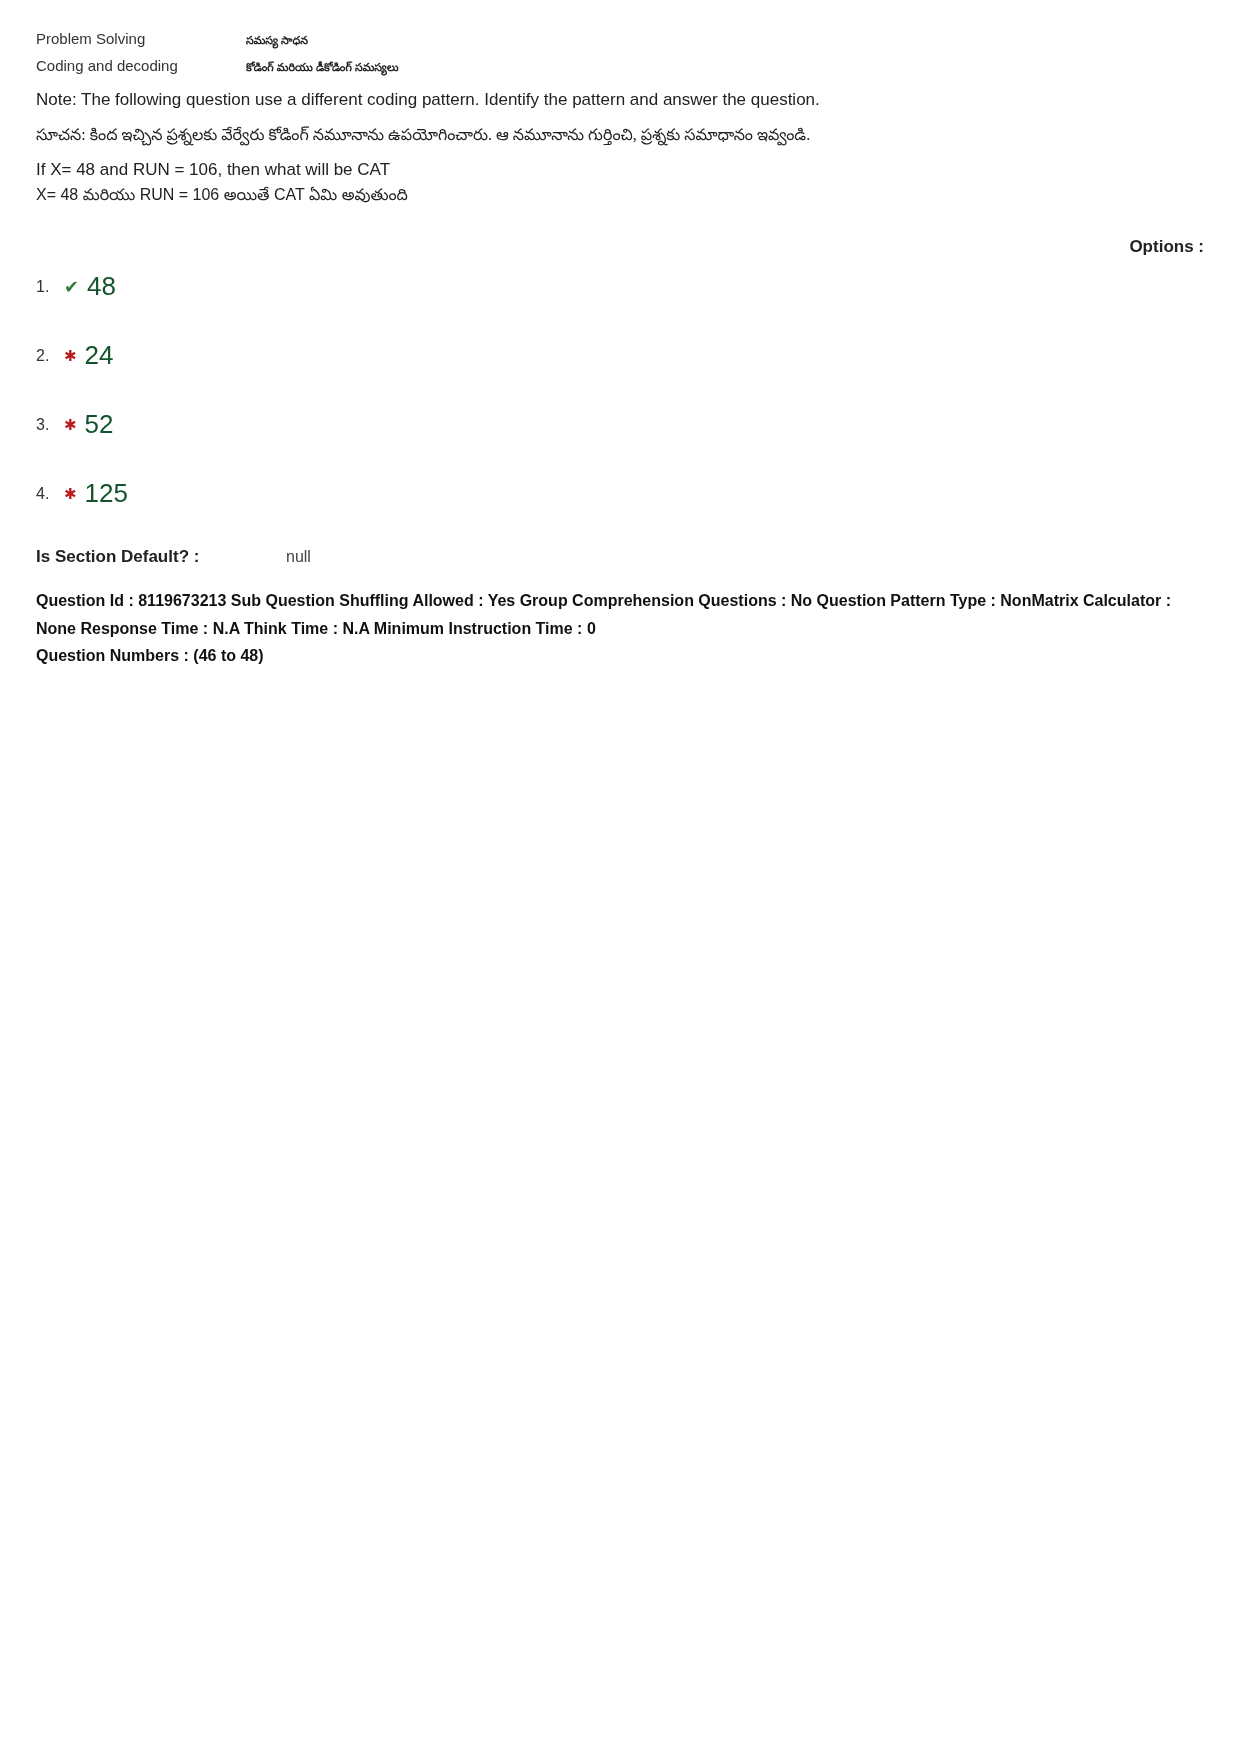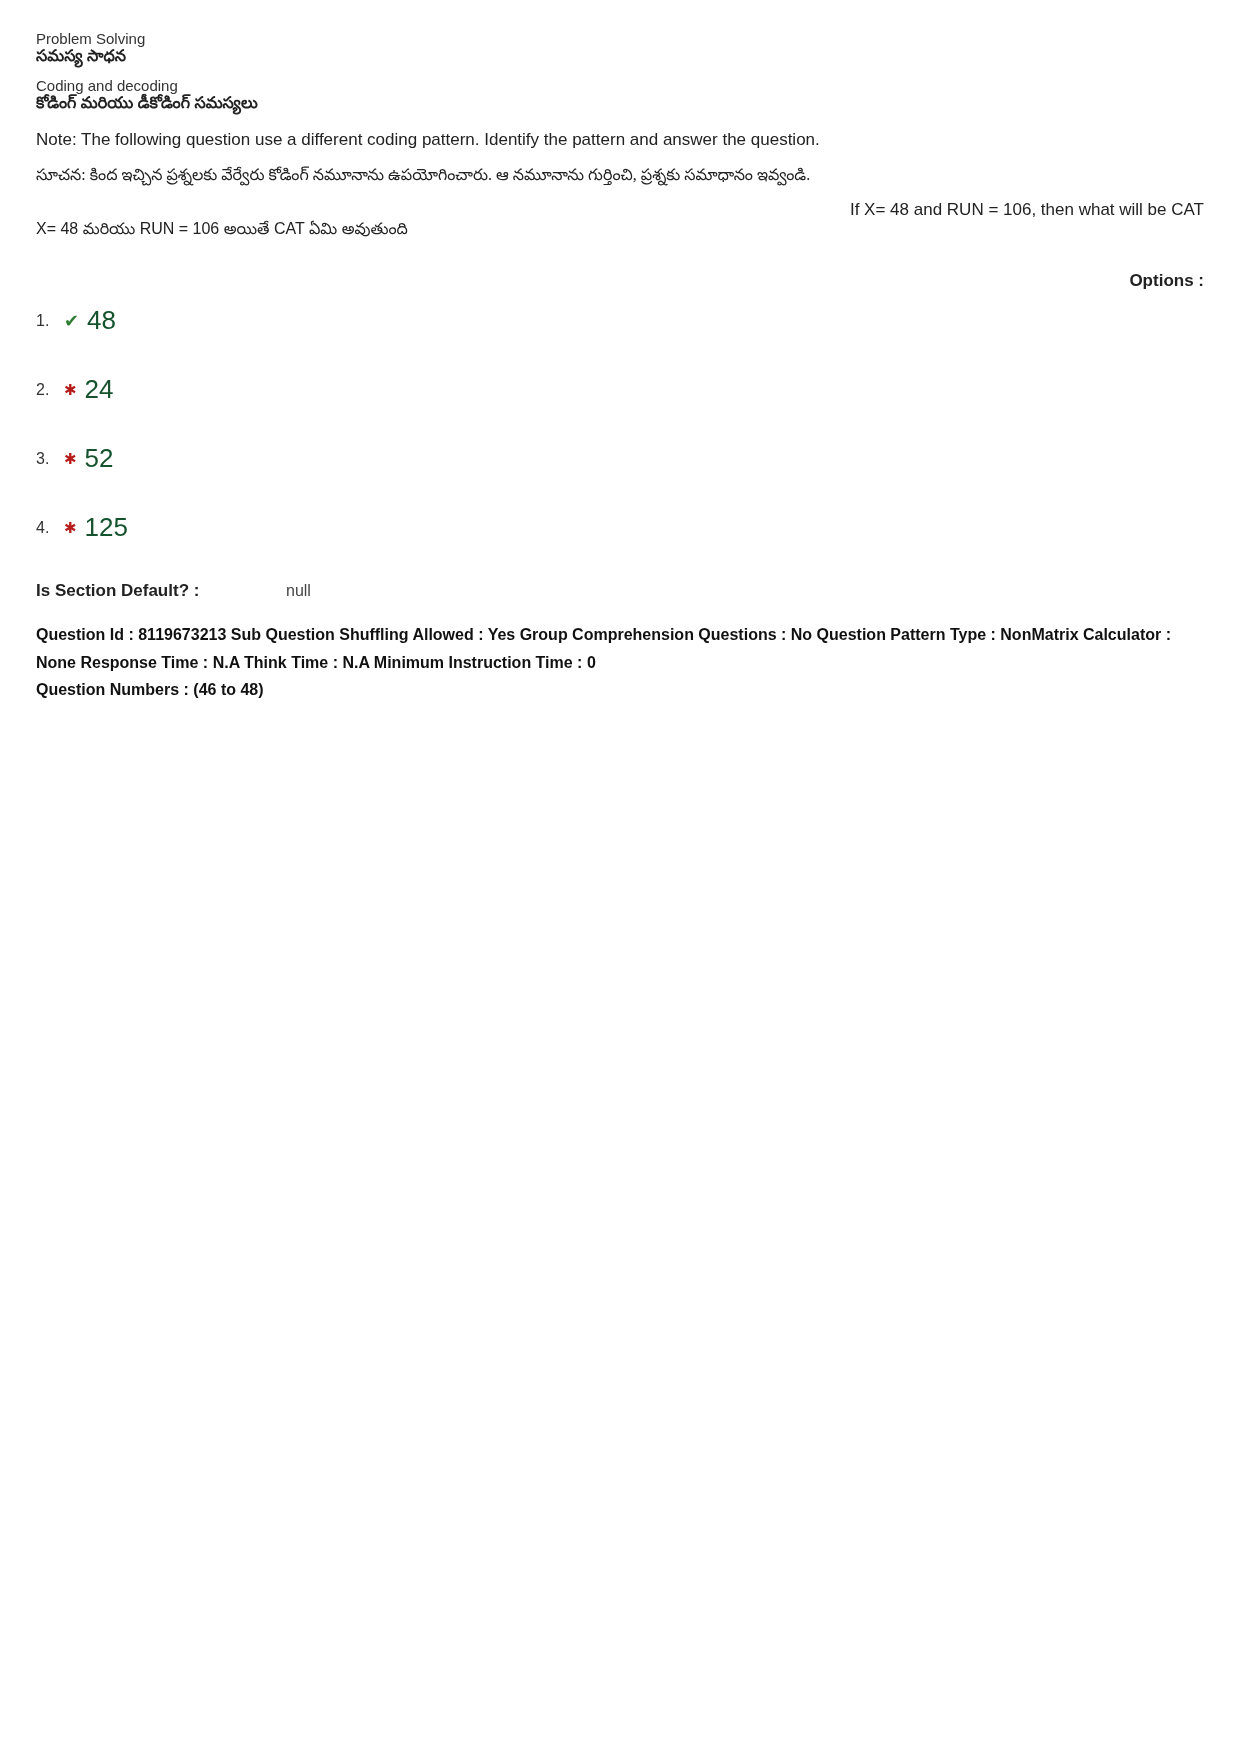--- a/index.html
+++ b/index.html
@@ -12,50 +12,48 @@
       font-family: Arial, sans-serif;
       font-size: 16px;
       color: #222;
       padding: 30px 36px;
       max-width: 1240px;
     }
     .row {
       display: flex;
       align-items: baseline;
       margin-bottom: 8px;
-      flex-direction: column;
     }
     .label-col {
       min-width: 210px;
       font-size: 15px;
       color: #333;
     }
     .value-col {
-      font-size: 16px;
+      font-size: 11px;
       font-weight: bold;
       color: #222;
     }
     .note-text {
       font-size: 17px;
       color: #222;
       line-height: 1.6;
       margin: 10px 0 8px 0;
     }
     .telugu-note {
       font-size: 16px;
       color: #222;
       line-height: 1.7;
       margin-bottom: 12px;
       font-family: Liberation Serif, serif;
     }
     .question-text {
       font-size: 17px;
       color: #222;
-      margin-bottom: 0;
-      text-align: right;
+      margin-bottom: 6px;
     }
     .question-telugu {
       font-size: 16px;
       color: #222;
       margin-bottom: 29px;
     }
     .options-label {
       font-weight: bold;
       font-size: 17px;
       margin-bottom: 14px;

